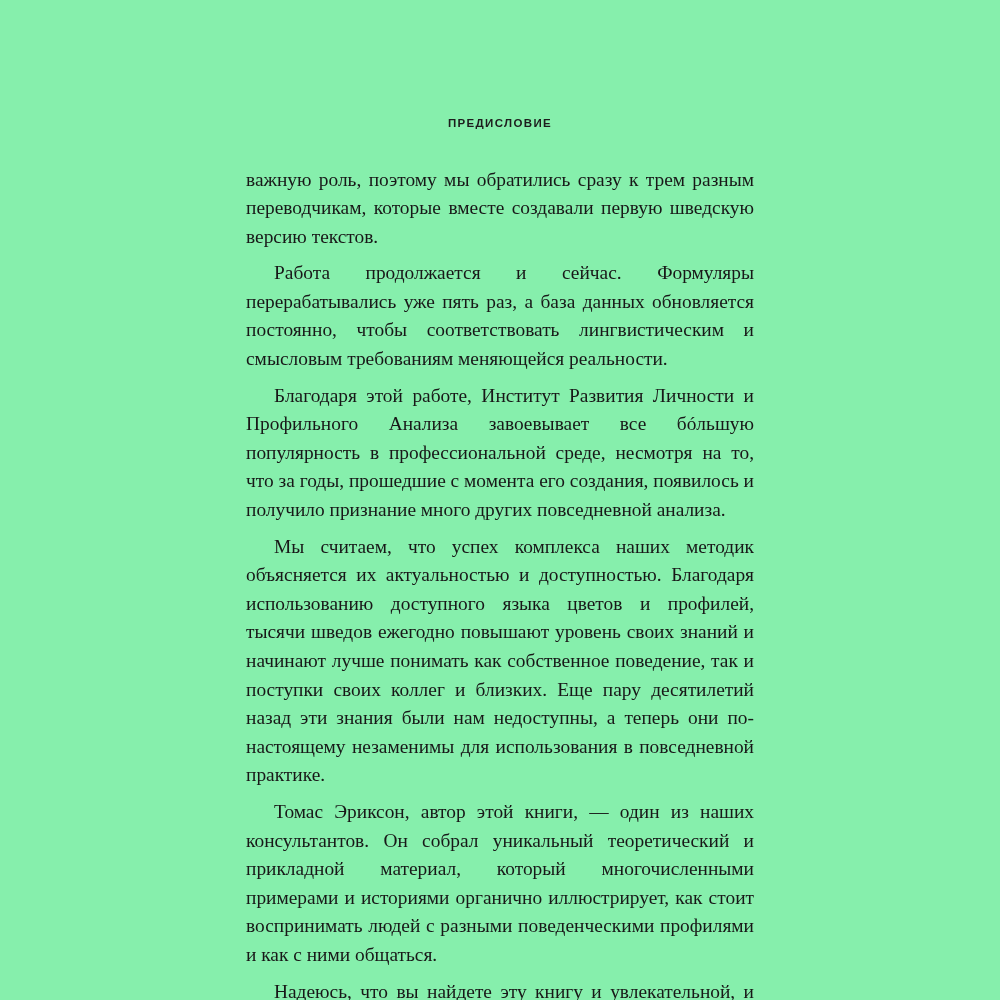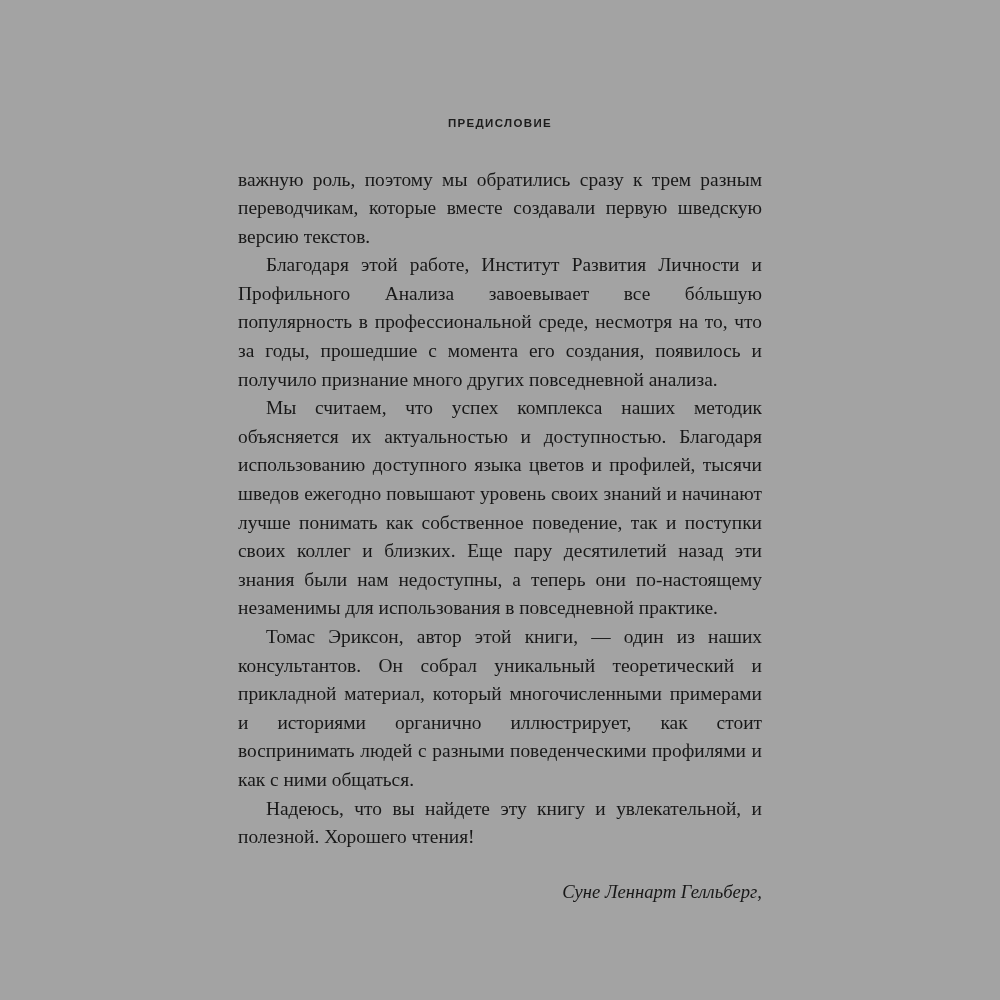--- a/index.html
+++ b/index.html
@@ -14,21 +14,21 @@
     overflow: hidden;
     font-family: "Liberation Serif", "DejaVu Serif", serif;
     color: #1a1a1a;
     -webkit-font-smoothing: antialiased;
   }
 
   .page {
     position: relative;
     width: 1000px;
     height: 1000px;
-    background: #a3a3a3;
+    background: #86efac;
     box-sizing: border-box;
   }
 
   .text-column {
     position: absolute;
     left: 238px;
     top: 118px;
     width: 524px;
   }
 
@@ -48,21 +48,21 @@
   .body-text {
     font-size: 19.4px;
     line-height: 28.6px;
     text-align: justify;
     text-justify: inter-word;
     hyphens: manual;
     color: #181818;
   }
 
   .body-text p {
-    margin: 0;
+    margin: 8px;
     text-indent: 28px;
   }
 
   .body-text p.no-indent {
     text-indent: 0;
   }
 
   .signature {
     margin-top: 26px;
     text-align: right;
@@ -81,20 +81,21 @@
 <body>
 
 <div class="page">
 
   <div class="text-column">
 
     <div class="running-head">ПРЕДИСЛОВИЕ</div>
 
     <div class="body-text">
       <p class="no-indent">важную роль, поэтому мы обратились сразу к трем разным переводчикам, которые вместе создавали первую шведскую версию текстов.</p>
+      <p>Работа продолжается и сейчас. Формуляры перерабатывались уже пять раз, а база данных обновляется постоянно, чтобы соответствовать лингвистическим и смысловым требованиям меняющейся реальности.</p>
       <p>Благодаря этой работе, Институт Развития Личности и Профильного Анализа завоевывает все бóльшую популярность в профессиональной среде, несмотря на то, что за годы, прошедшие с момента его создания, появилось и получило признание много других повседневной анализа.</p>
       <p>Мы считаем, что успех комплекса наших методик объясняется их актуальностью и доступностью. Благодаря использованию доступного языка цветов и профилей, тысячи шведов ежегодно повышают уровень своих знаний и начинают лучше понимать как собственное поведение, так и поступки своих коллег и близких. Еще пару десятилетий назад эти знания были нам недоступны, а теперь они по-настоящему незаменимы для использования в повседневной практике.</p>
       <p>Томас Эриксон, автор этой книги, — один из наших консультантов. Он собрал уникальный теоретический и прикладной материал, который многочисленными примерами и историями органично иллюстрирует, как стоит воспринимать людей с разными поведенческими профилями и как с ними общаться.</p>
       <p>Надеюсь, что вы найдете эту книгу и увлекательной, и полезной. Хорошего чтения!</p>
     </div>
 
     <div class="signature">
       <span class="sig-line">Суне Леннарт Гелльберг,</span>
 
     </div>

